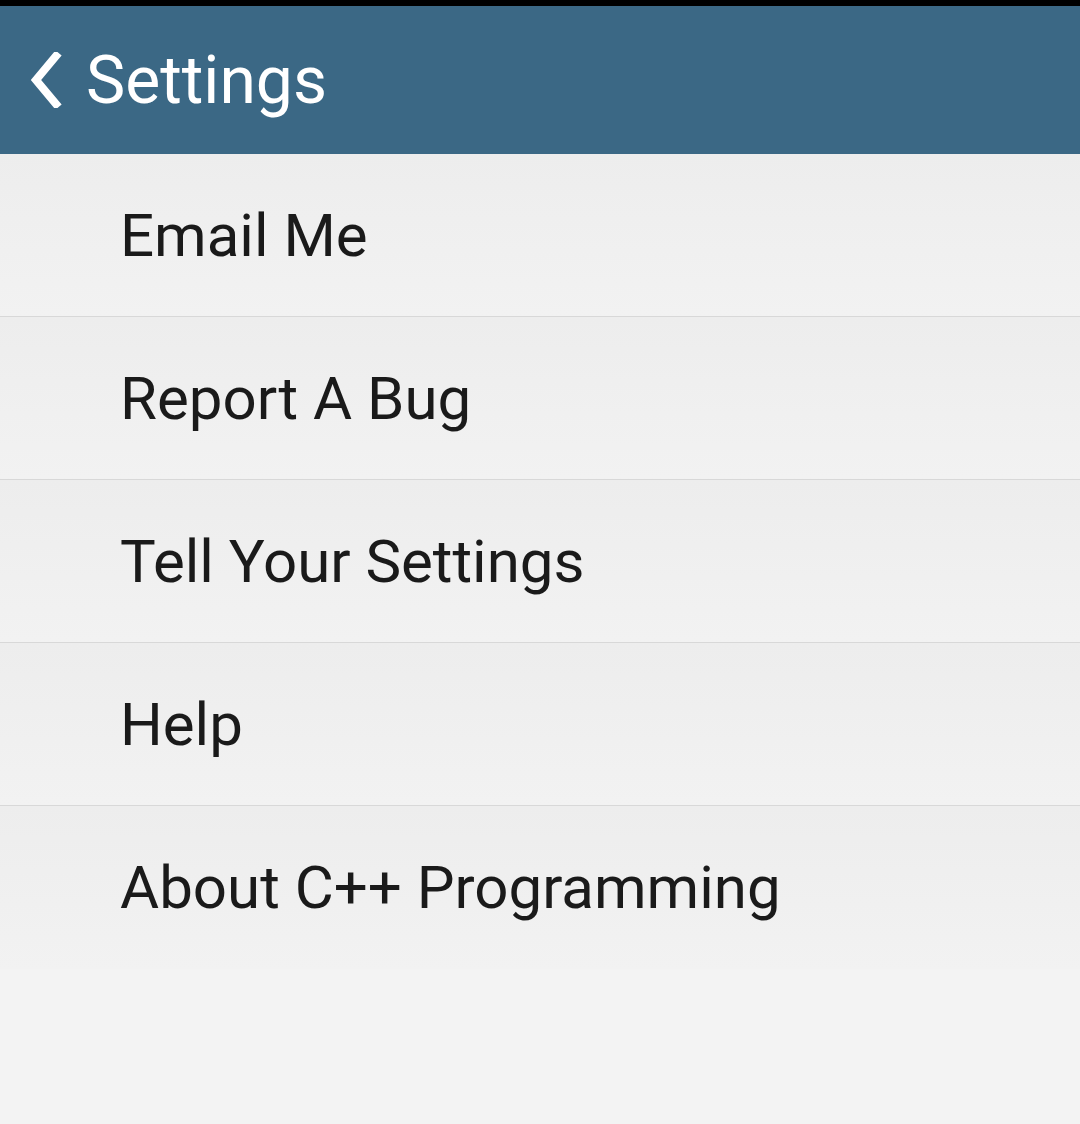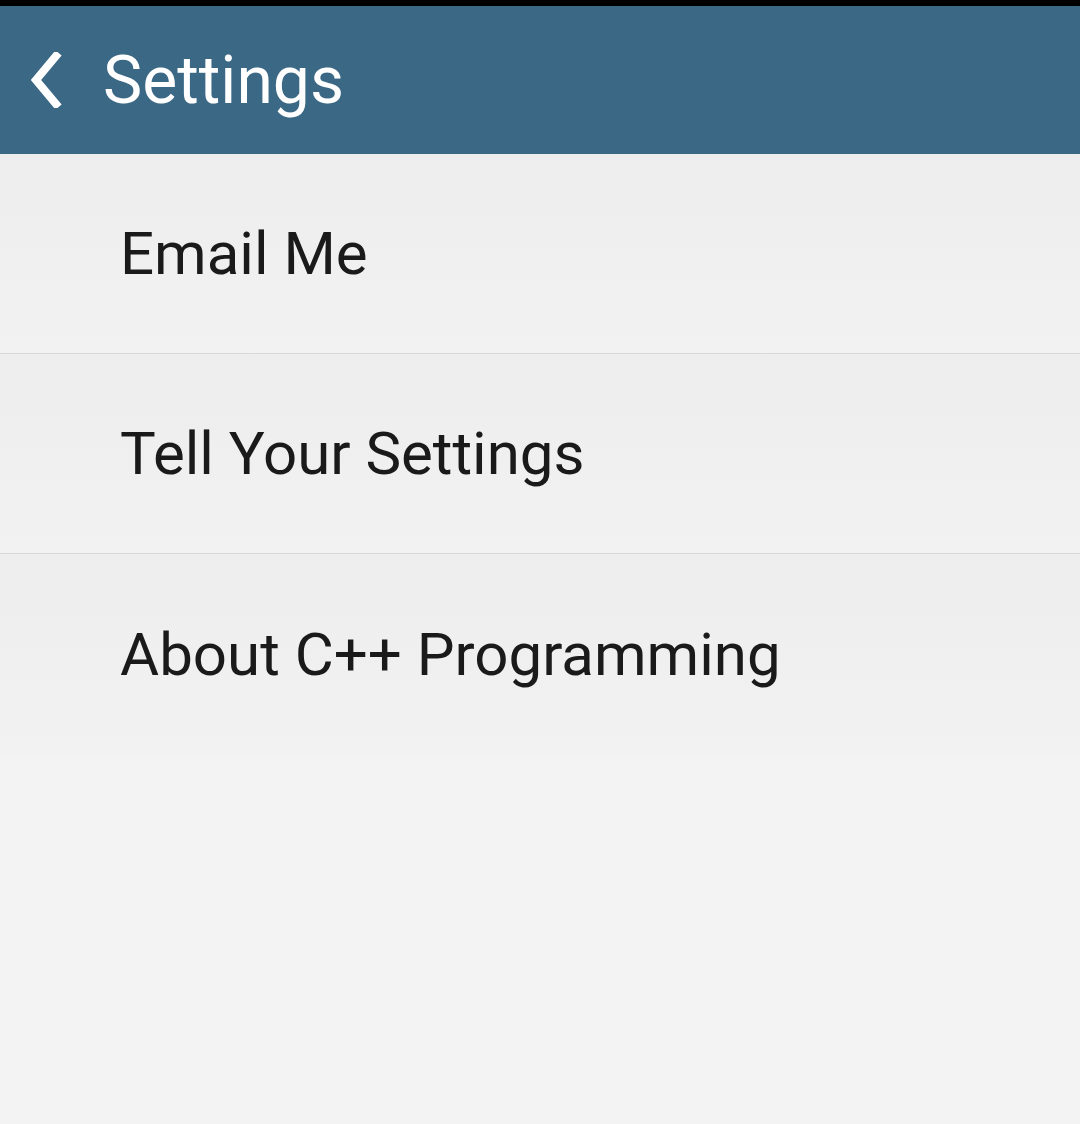--- a/index.html
+++ b/index.html
@@ -33,27 +33,27 @@
       justify-content: center;
     }
     .back-icon svg {
       width: 34px;
       height: 56px;
     }
     .header-title {
       color: #ffffff;
       font-size: 66px;
       font-weight: 400;
-      margin-left: 33px;
+      margin-left: 16px;
     }
     .list {
       background: linear-gradient(to bottom, #ececec 0%, #f5f5f5 100%);
     }
     .list-item {
-      height: 200px;
+      height: 163px;
       display: flex;
       align-items: center;
       padding-left: 120px;
       border-bottom: 1px solid #d8d8d8;
       background: linear-gradient(to bottom, #ededed 0%, #f2f2f2 100%);
     }
     .list-item:last-child {
       border-bottom: none;
       text-align: center;
     }
@@ -75,18 +75,24 @@
     </svg>
   </div>
   <div class="header-title">Settings</div>
 </div>
 
 <div class="list">
   <div class="list-item">
     <span class="list-item-label">Email Me</span>
   </div>
   <div class="list-item">
+    <span class="list-item-label">Report A Bug</span>
+  </div>
+  <div class="list-item">
     <span class="list-item-label">Tell Your Settings</span>
+  </div>
+  <div class="list-item">
+    <span class="list-item-label">Help</span>
   </div>
   <div class="list-item">
     <span class="list-item-label">About C++ Programming</span>
   </div>
 </div>
 
 </body></html>

